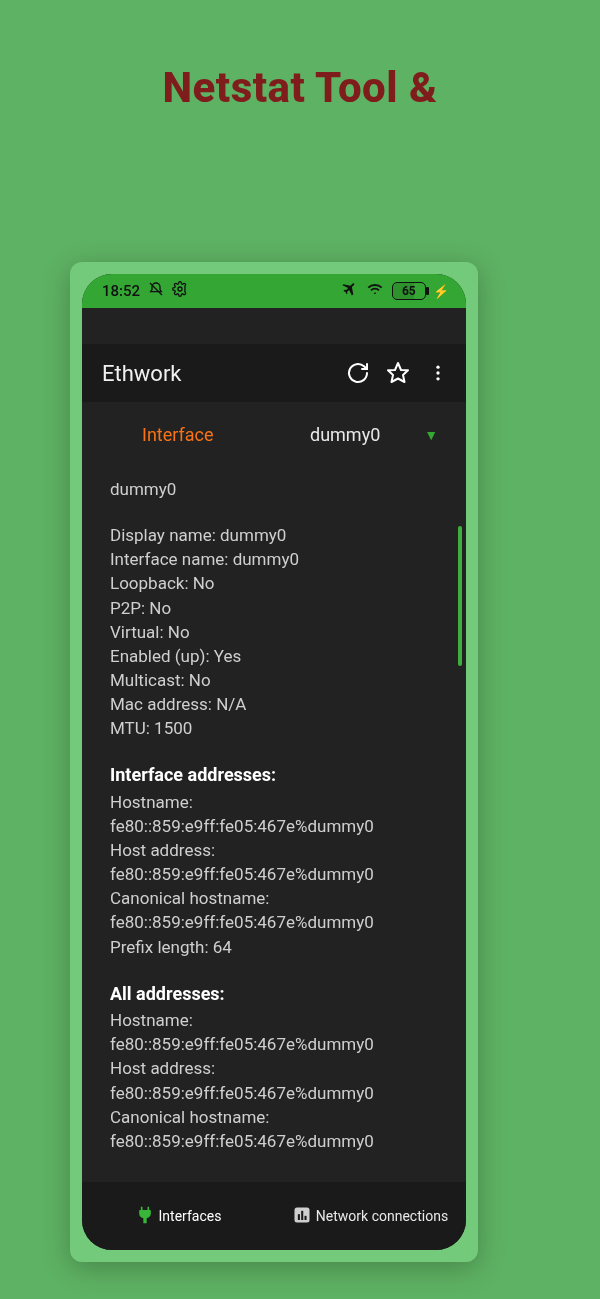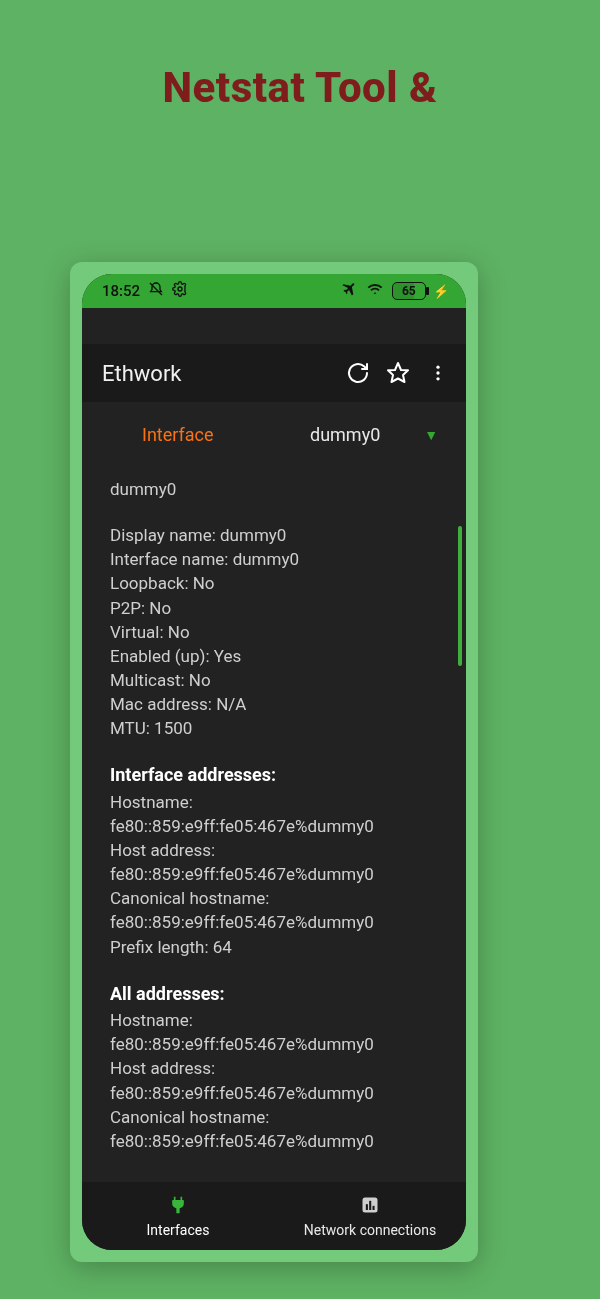--- a/index.html
+++ b/index.html
@@ -139,21 +139,21 @@
   .section-block { margin-bottom: 22px; }
   .bottom-nav {
     height: 68px;
     background: #1a1a1a;
     display: flex;
     color: #e9e9e9;
   }
   .nav-item {
     flex: 1;
     display: flex;
-    flex-direction: column;
+    flex-direction: row;
     align-items: center;
     justify-content: center;
     gap: 4px;
     font-size: 14px;
   }
   .nav-item.active .nav-icon { color: #38b63a; }
   .nav-item.active { color: #ffffff; }
   .nav-item .nav-icon { color: #cfcfcf; }
 </style>
 </head>

